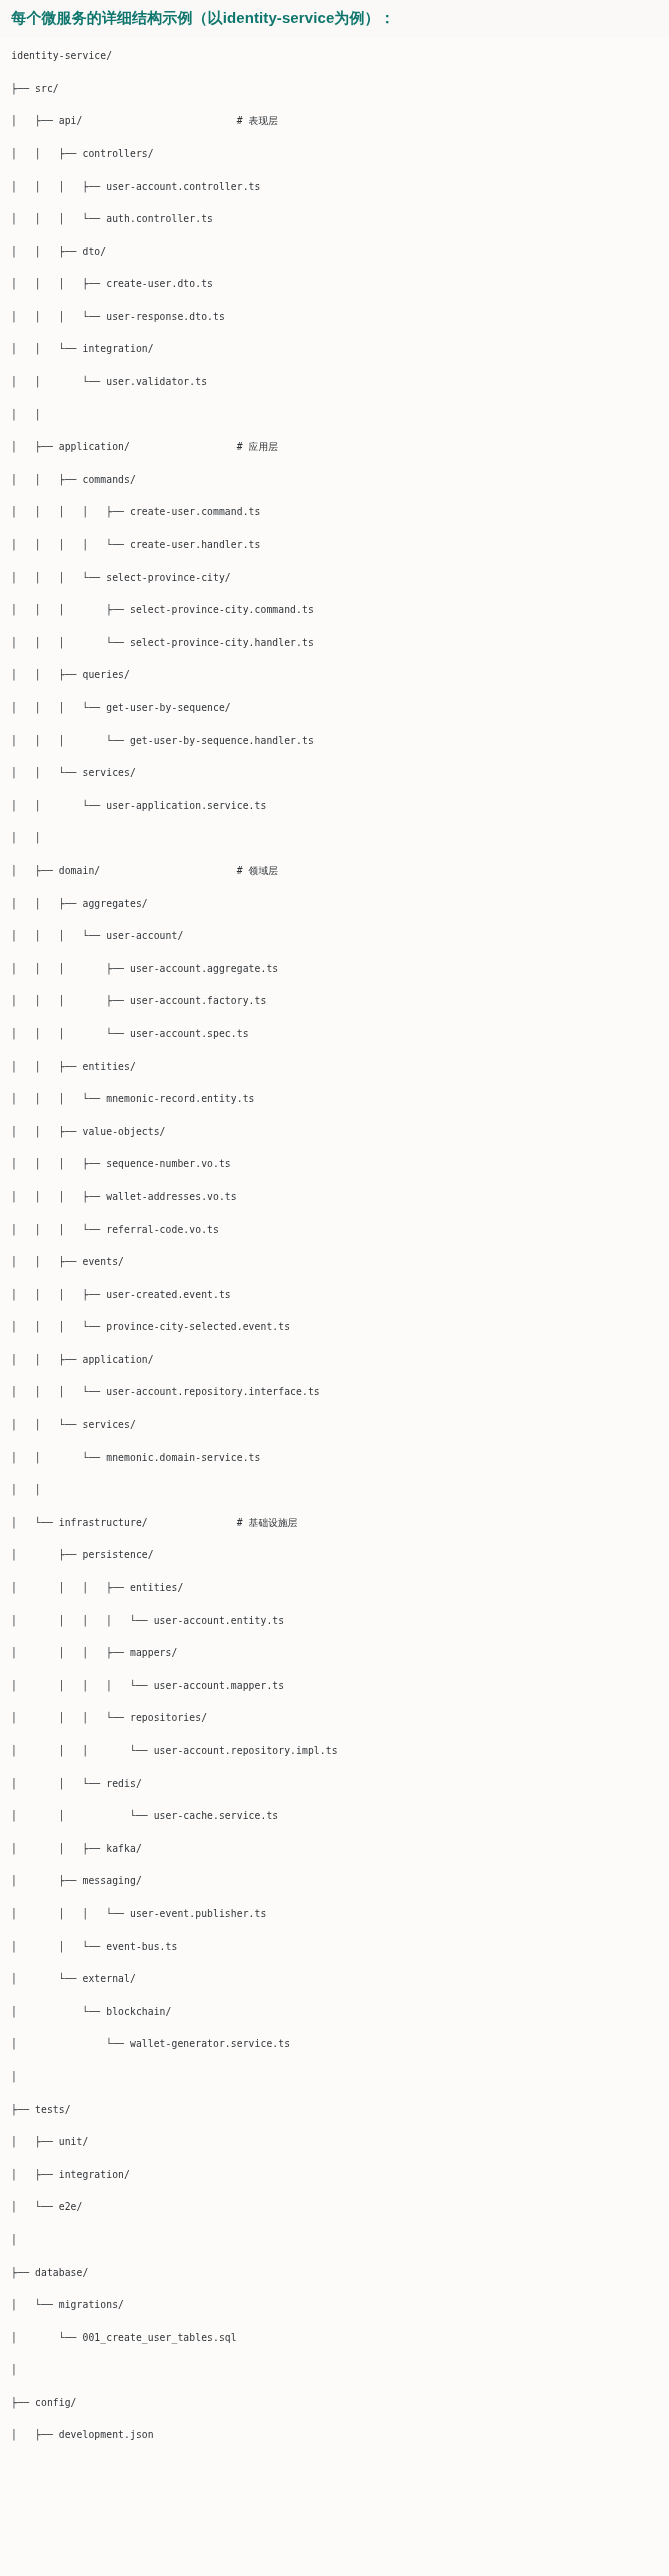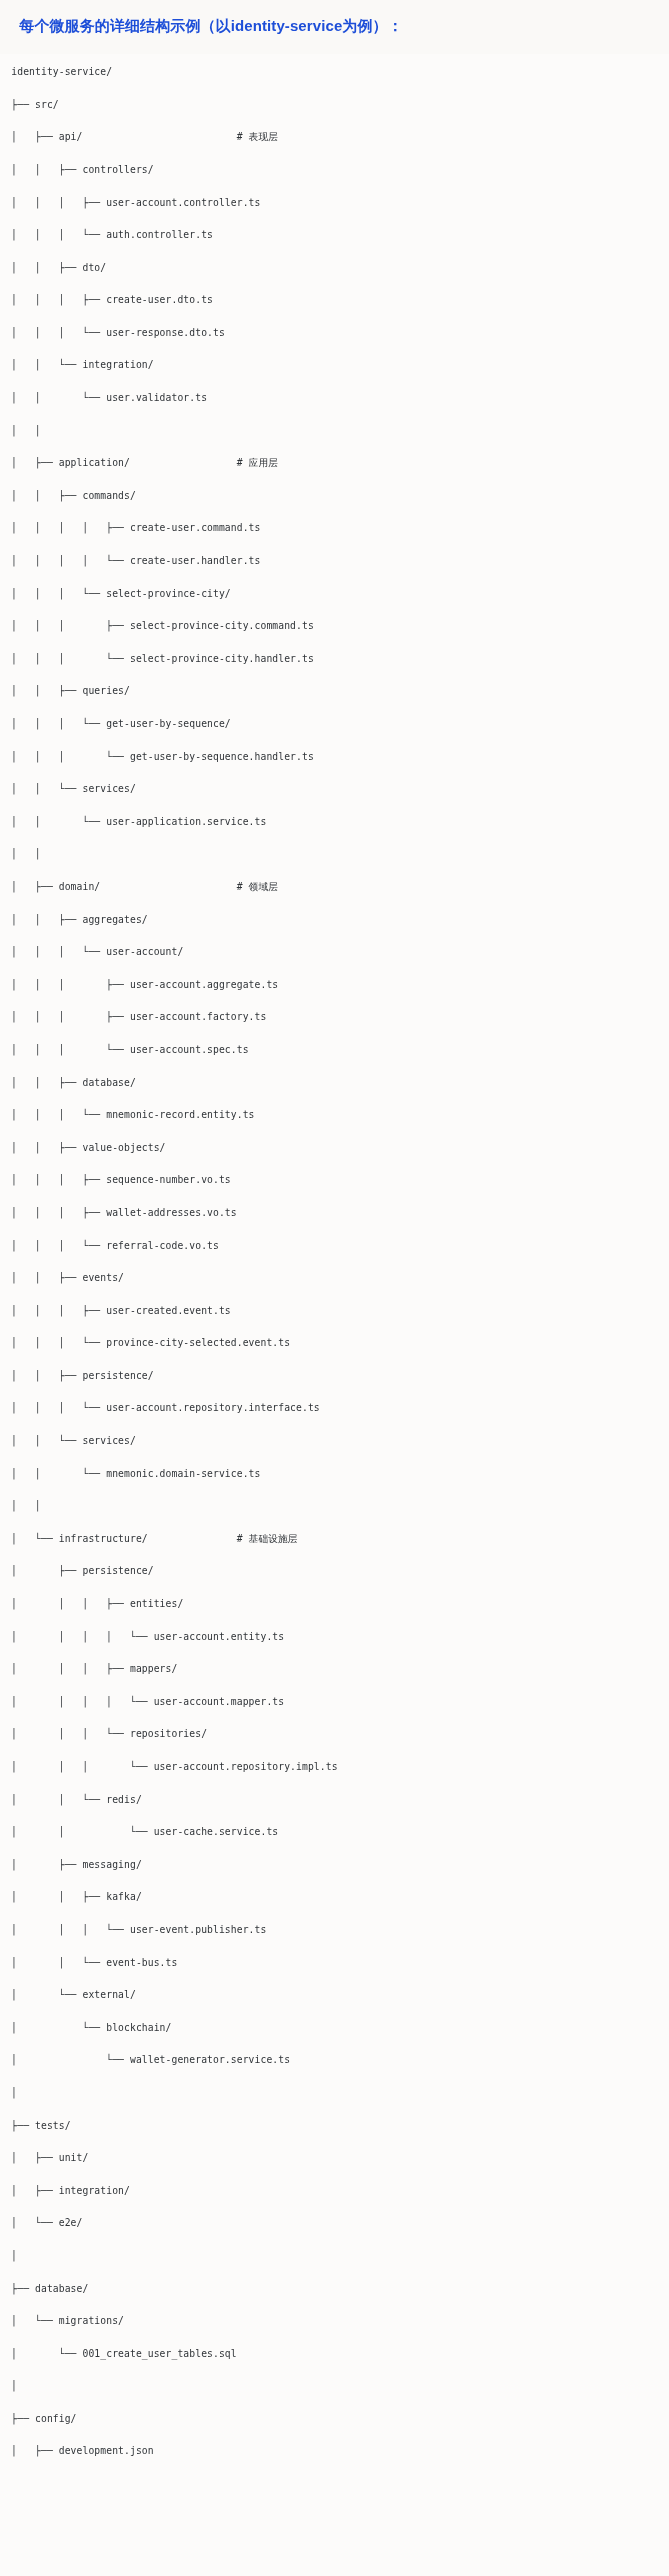--- a/index.html
+++ b/index.html
@@ -19,23 +19,23 @@
     padding: 0;
     background: #faf9f7;
   }
 
   
   .doc-title {
     font-family: "Liberation Sans", "DejaVu Sans", sans-serif;
     font-weight: bold;
     font-size: 15px;
     line-height: 1.25;
-    color: #1d4ed8;
+    color: #0f766e;
     padding: 8.8px 11.3px 10px 11.3px;
-    margin: 8px;
+    margin: 0;
     letter-spacing: 0.1px;
   }
   .divider {
     height: 0.6px;
     background: #e3e0da;
     width: 100%;
     border: 0;
     margin: 0;
   }
 
@@ -99,46 +99,46 @@
 <span class="row">│   │   │       └── get-user-by-sequence.handler.ts</span>
 <span class="row">│   │   └── services/</span>
 <span class="row">│   │       └── user-application.service.ts</span>
 <span class="row">│   │</span>
 <span class="row">│   ├── domain/                       <span class="cmt"># 领域层</span></span>
 <span class="row">│   │   ├── aggregates/</span>
 <span class="row">│   │   │   └── user-account/</span>
 <span class="row">│   │   │       ├── user-account.aggregate.ts</span>
 <span class="row">│   │   │       ├── user-account.factory.ts</span>
 <span class="row">│   │   │       └── user-account.spec.ts</span>
-<span class="row">│   │   ├── database/</span>
+<span class="row">│   │   ├── entities/</span>
 <span class="row">│   │   │   └── mnemonic-record.entity.ts</span>
 <span class="row">│   │   ├── value-objects/</span>
 <span class="row">│   │   │   ├── sequence-number.vo.ts</span>
 <span class="row">│   │   │   ├── wallet-addresses.vo.ts</span>
 <span class="row">│   │   │   └── referral-code.vo.ts</span>
 <span class="row">│   │   ├── events/</span>
 <span class="row">│   │   │   ├── user-created.event.ts</span>
 <span class="row">│   │   │   └── province-city-selected.event.ts</span>
-<span class="row">│   │   ├── persistence/</span>
+<span class="row">│   │   ├── application/</span>
 <span class="row">│   │   │   └── user-account.repository.interface.ts</span>
 <span class="row">│   │   └── services/</span>
 <span class="row">│   │       └── mnemonic.domain-service.ts</span>
 <span class="row">│   │</span>
 <span class="row">│   └── infrastructure/               <span class="cmt"># 基础设施层</span></span>
 <span class="row">│       ├── persistence/</span>
 <span class="row">│       │   │   ├── entities/</span>
 <span class="row">│       │   │   │   └── user-account.entity.ts</span>
 <span class="row">│       │   │   ├── mappers/</span>
 <span class="row">│       │   │   │   └── user-account.mapper.ts</span>
 <span class="row">│       │   │   └── repositories/</span>
 <span class="row">│       │   │       └── user-account.repository.impl.ts</span>
 <span class="row">│       │   └── redis/</span>
 <span class="row">│       │           └── user-cache.service.ts</span>
+<span class="row">│       │   ├── kafka/</span>
 <span class="row">│       ├── messaging/</span>
-<span class="row">│       │   ├── kafka/</span>
 <span class="row">│       │   │   └── user-event.publisher.ts</span>
 <span class="row">│       │   └── event-bus.ts</span>
 <span class="row">│       └── external/</span>
 <span class="row">│           └── blockchain/</span>
 <span class="row">│               └── wallet-generator.service.ts</span>
 <span class="row">│</span>
 <span class="row">├── tests/</span>
 <span class="row">│   ├── unit/</span>
 <span class="row">│   ├── integration/</span>
 <span class="row">│   └── e2e/</span>

